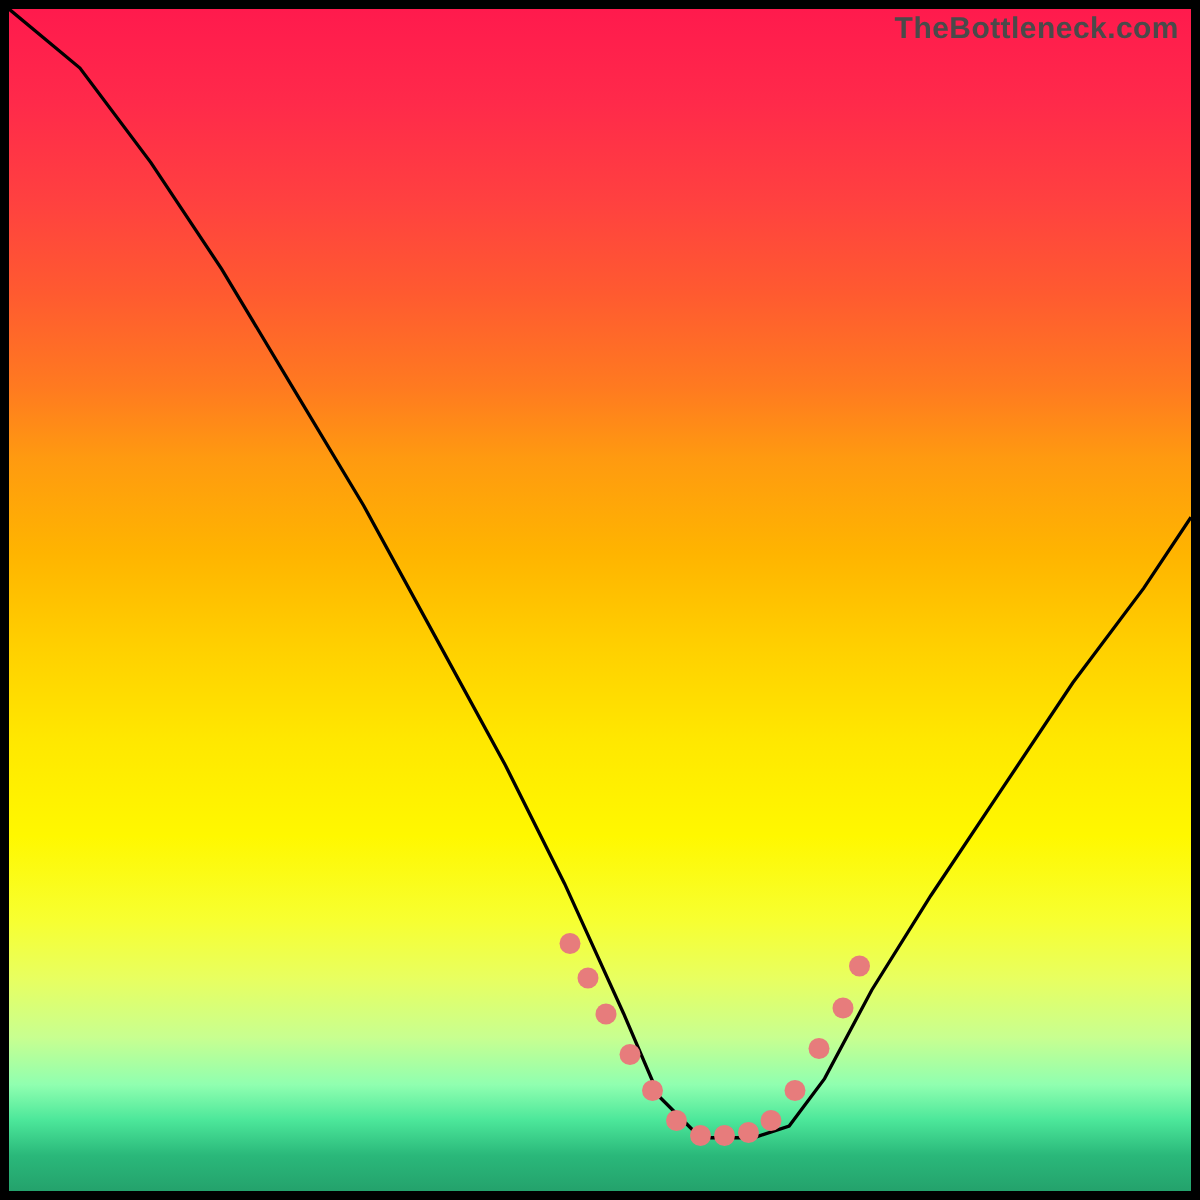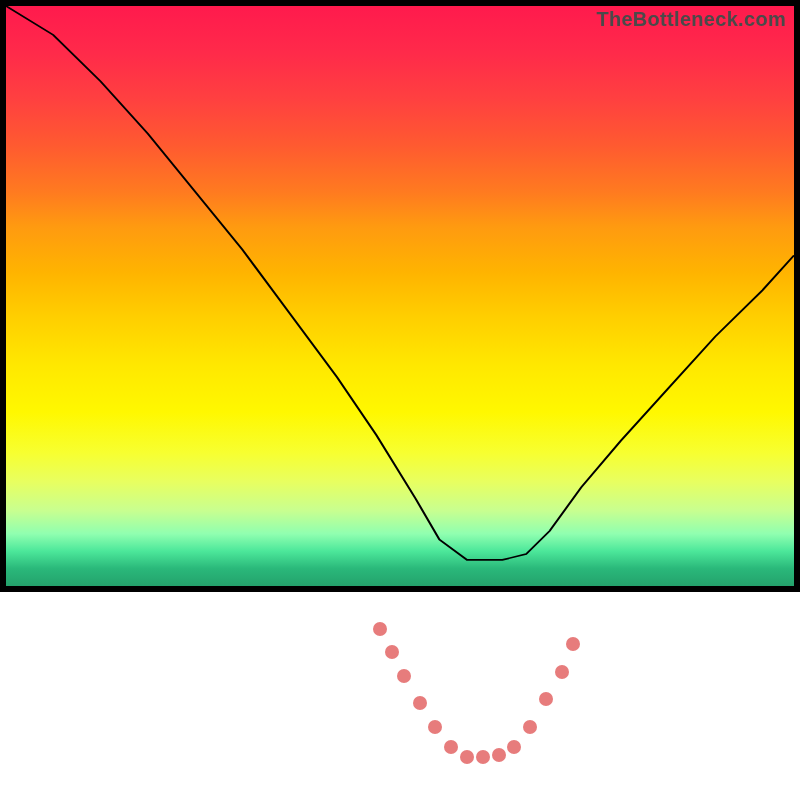--- a/index.html
+++ b/index.html
@@ -1,20 +1,20 @@
 <!DOCTYPE html>
 <html><head>
 <meta charset="utf-8">
 <style>
   * { margin: 0; padding: 0; box-sizing: border-box; }
   html, body { width: 800px; height: 800px; overflow: hidden; background: #fff; }
   .frame {
     position: relative;
     width: 800px;
-    height: 592px;
+    height: 800px;
     border: 6px solid #000;
   }
   .plot {
     position: absolute;
     inset: 0;
     background: linear-gradient(to bottom,
       #ff1a4d 0%,
       #ff2a4a 8%,
       #ff4040 16%,
       #ff5a30 24%,

